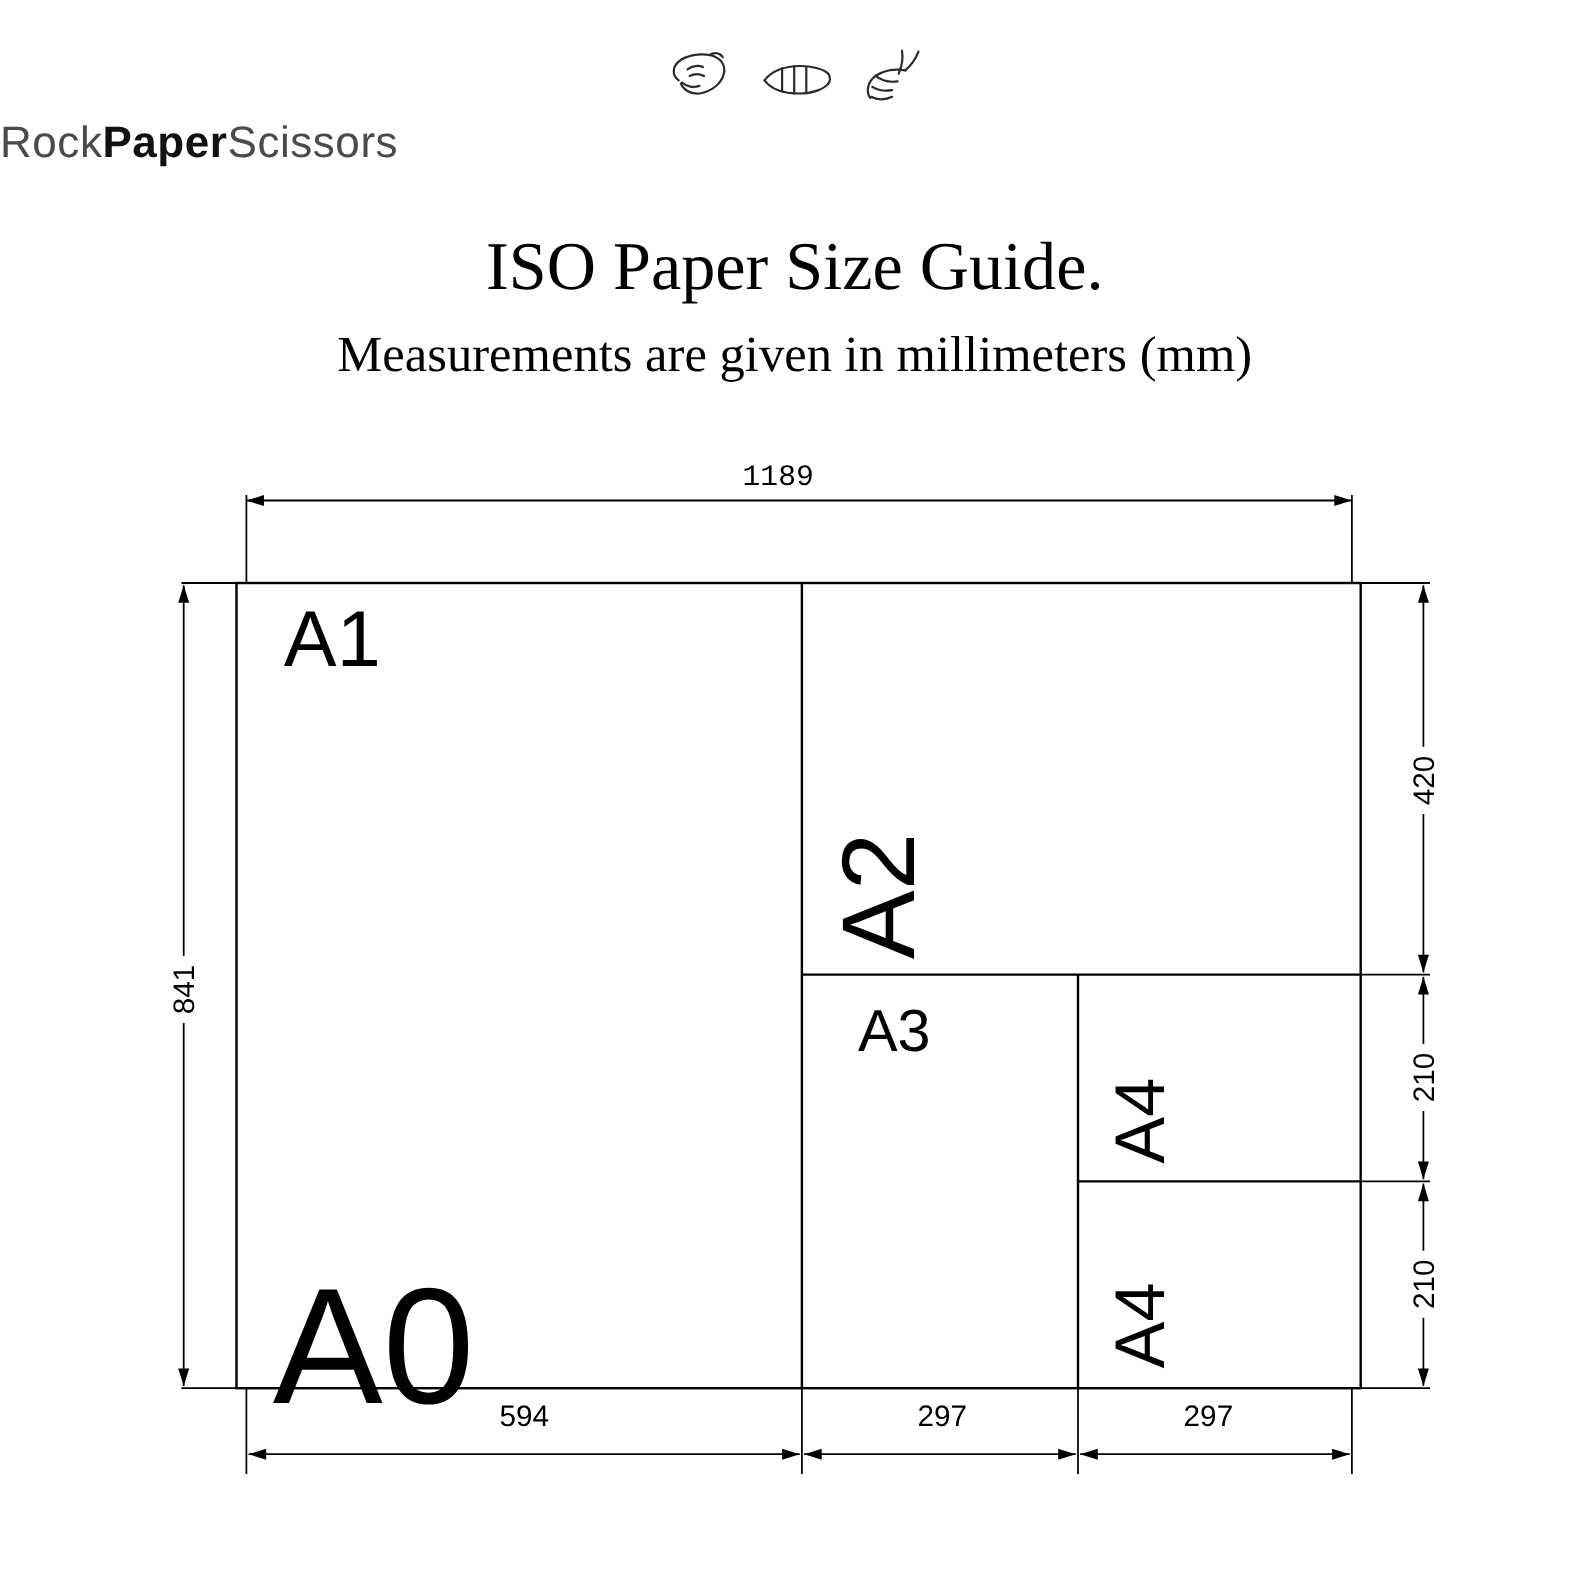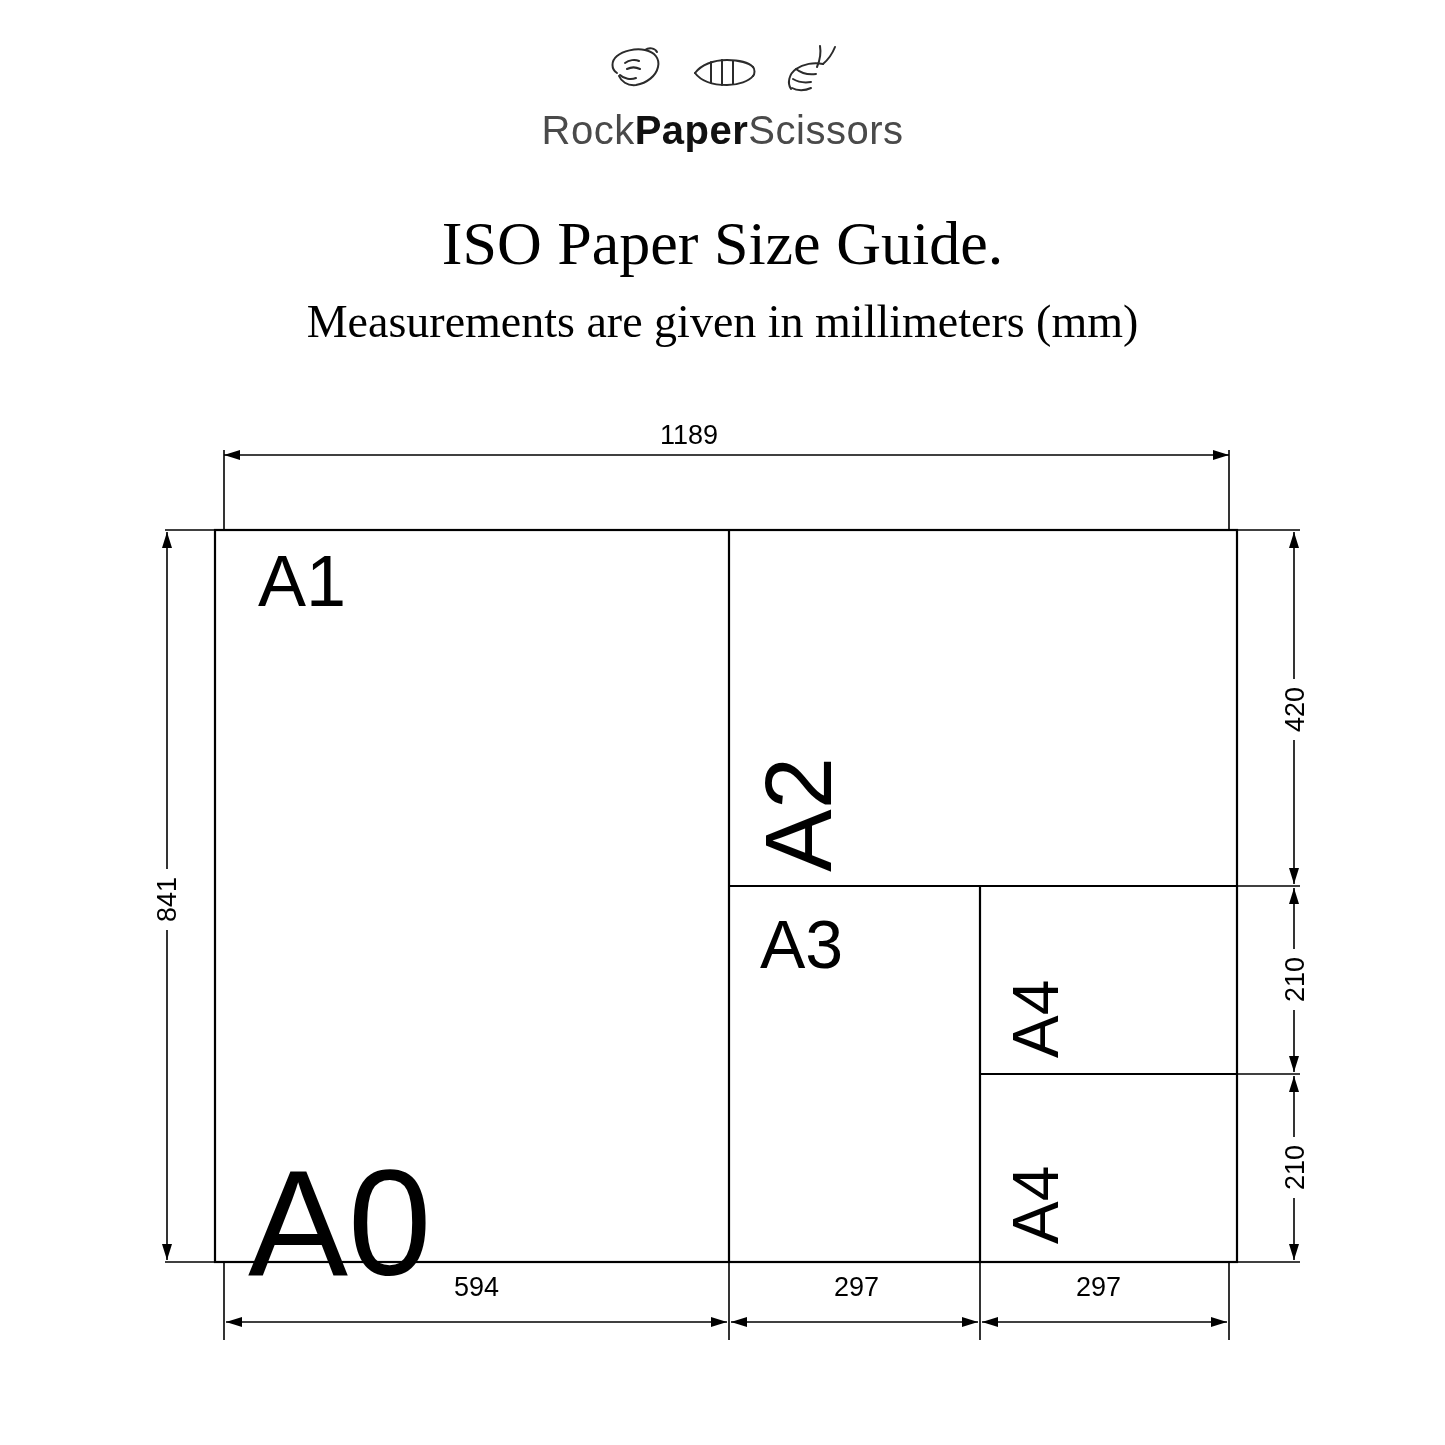--- a/index.html
+++ b/index.html
@@ -15,21 +15,20 @@
     color: #000000;
     overflow: hidden;
   }
 
   
   #brand {
     position: absolute;
     top: 40px;
     left: 0;
     width: 100%;
-    text-align: center;
   }
   #brand-icons {
     height: 62px;
     display: flex;
     align-items: center;
     justify-content: center;
     gap: 26px;
   }
   #brand-name {
     font-family: "Liberation Sans", sans-serif;
@@ -202,29 +201,29 @@
 
     <polygon points="982,1322 998,1317 998,1327"></polygon>
     <polygon points="1227,1322 1211,1317 1211,1327"></polygon>
   </g>
 </svg>
 
 <div class="paper-label" style="left:258px; top:545px; font-size:72px;">A1</div>
 
 <div class="paper-label rot90" style="left:752px; top:872px; font-size:94px;">A2</div>
 
-<div class="paper-label" style="left:760px; top:910px; font-size:68px;">A3</div>
+<div class="paper-label" style="left:780px; top:910px; font-size:54px;">A3</div>
 
 <div class="paper-label rot90" style="left:1004px; top:1058px; font-size:64px;">A4</div>
 
 <div class="paper-label rot90" style="left:1004px; top:1244px; font-size:64px;">A4</div>
 
 <div class="paper-label" style="left:248px; top:1148px; font-size:150px;">A0</div>
 
-<div class="dim-text" style="left:652px; top:420px;">1189</div>
+<div class="dim-text" style="left:667px; top:420px;font-family:Liberation Mono, monospace;">1189</div>
 
 <div class="dim-text vert" style="left:152px; top:930px;">841</div>
 
 <div class="dim-text vert" style="left:1280px; top:740px;">420</div>
 
 <div class="dim-text vert" style="left:1280px; top:1010px;">210</div>
 
 <div class="dim-text vert" style="left:1280px; top:1198px;">210</div>
 
 <div class="dim-text" style="left:446px; top:1272px;">594</div>

